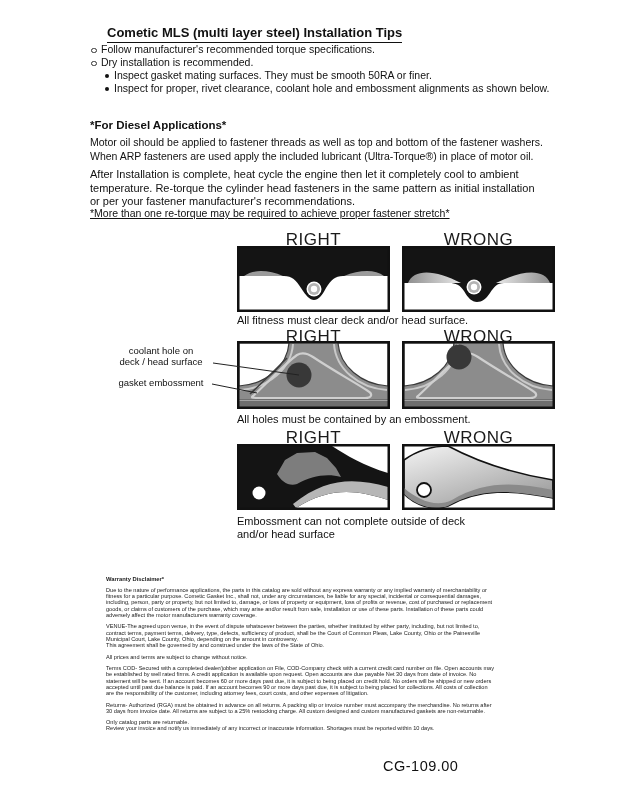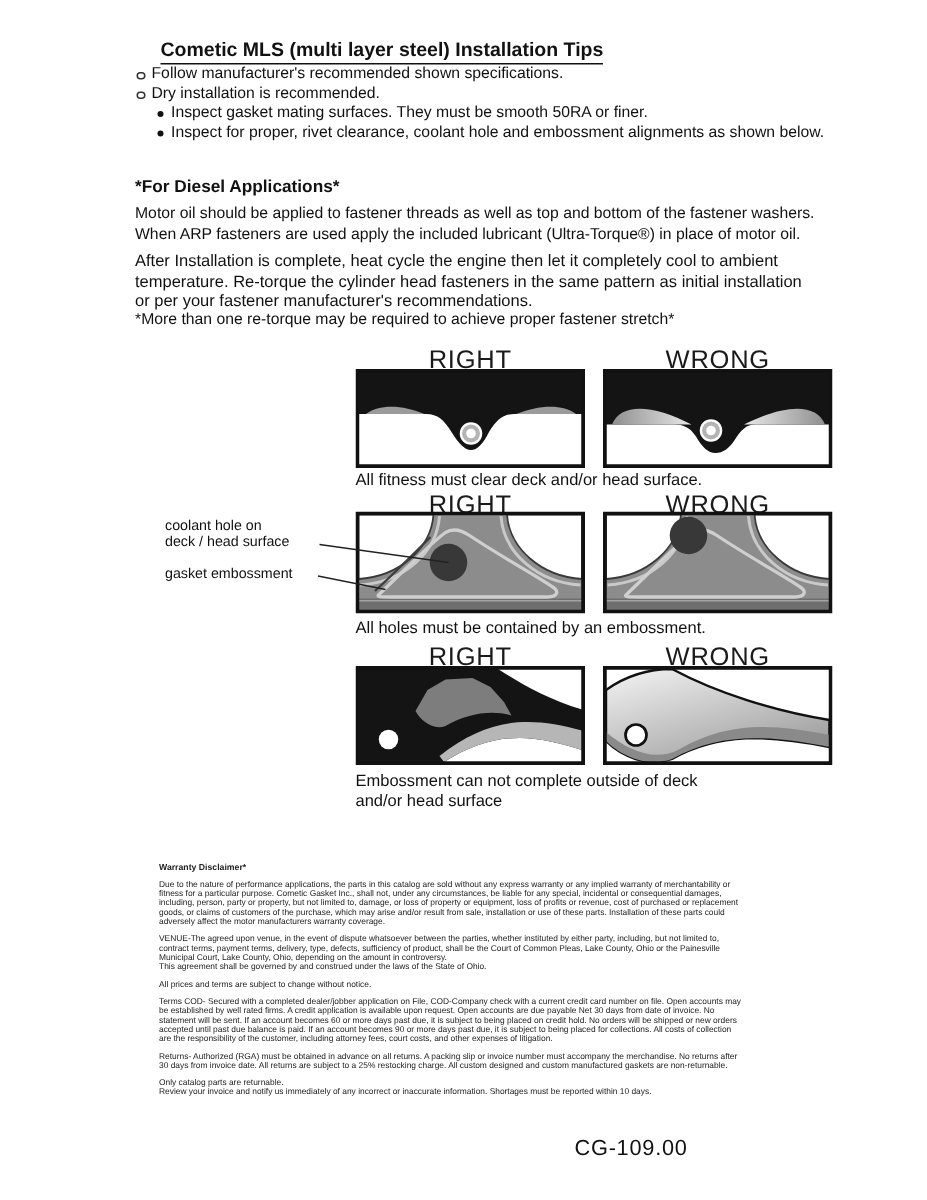--- a/index.html
+++ b/index.html
@@ -14,40 +14,40 @@
   .b{position:relative;padding-left:11px;}
   .b::before{content:"";position:absolute;left:1px;top:4.5px;width:3.5px;height:3.5px;
              border:1px solid #333;border-radius:50%;}
   .sb{position:relative;padding-left:24px;}
   .sb::before{content:"";position:absolute;left:15px;top:5px;width:4px;height:4px;
               background:#111;border-radius:50%;}
   
   .dheading{left:90px;top:119px;font-size:11.5px;font-weight:bold;}
   .dp1{left:90px;top:136px;font-size:10.5px;line-height:13.5px;width:470px;}
   .dp2{left:90px;top:168px;font-size:11px;line-height:13.5px;width:470px;}
-  .dp3{left:90px;top:207px;font-size:10.5px;line-height:13.5px;width:470px;}
+  .dp3{left:90px;top:207px;font-size:10.5px;line-height:13.5px;width:470px;text-decoration:underline;}
   
   .dg-h{width:153px;text-align:center;font-size:17px;letter-spacing:0.5px;color:#1a1a1a;}
   .cap{font-size:11px;line-height:13px;color:#111;}
-  .ann{font-size:9.5px;line-height:10.5px;text-align:left;width:102px;color:#111;}
+  .ann{font-size:9.5px;line-height:10.5px;text-align:center;width:102px;color:#111;}
   .panel{position:absolute;}
   svg{display:block;}
   
   .disc{left:106px;top:576px;width:470px;font-size:5.6px;line-height:6.15px;color:#222;}
   .disc p{margin:0 0 5.5px 0;}
   .disc .dh{font-weight:bold;font-size:5.8px;margin-bottom:5px;}
   .pageno{left:383px;top:758px;font-size:14.5px;letter-spacing:0.5px;color:#111;}
 </style>
 </head>
 <body>
 
 <div class="abs title">Cometic MLS (multi layer steel) Installation Tips</div>
 
 <div class="abs tips">
-  <div class="b">Follow manufacturer's recommended shown specifications.</div>
+  <div class="b">Follow manufacturer's recommended torque specifications.</div>
   <div class="b">Dry installation is recommended.</div>
   <div class="sb">Inspect gasket mating surfaces.  They must be smooth 50RA or finer.</div>
   <div class="sb">Inspect for proper, rivet clearance, coolant hole and embossment alignments as shown below.</div>
 </div>
 
 <div class="abs dheading">*For Diesel Applications*</div>
 <div class="abs dp1 pre">Motor oil should be applied to fastener threads as well as top and bottom of the fastener washers.
 When ARP fasteners are used apply the included lubricant (Ultra-Torque®) in place of motor oil.</div>
 <div class="abs dp2 pre">After Installation is complete, heat cycle the engine then let it completely cool to ambient
 temperature. Re-torque the cylinder head fasteners in the same pattern as initial installation

